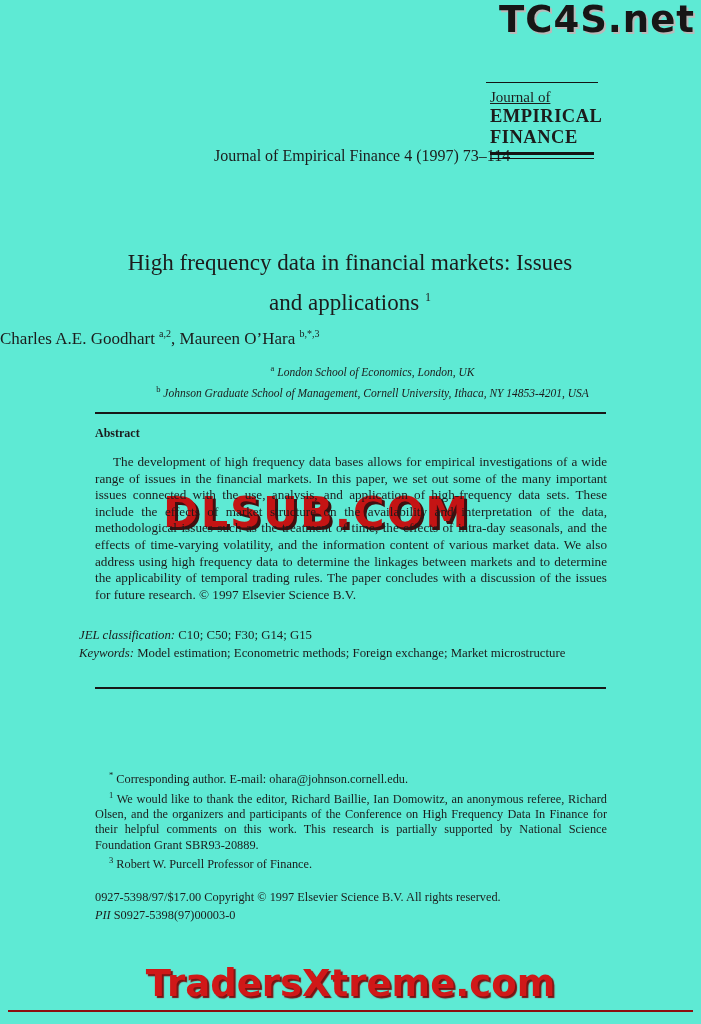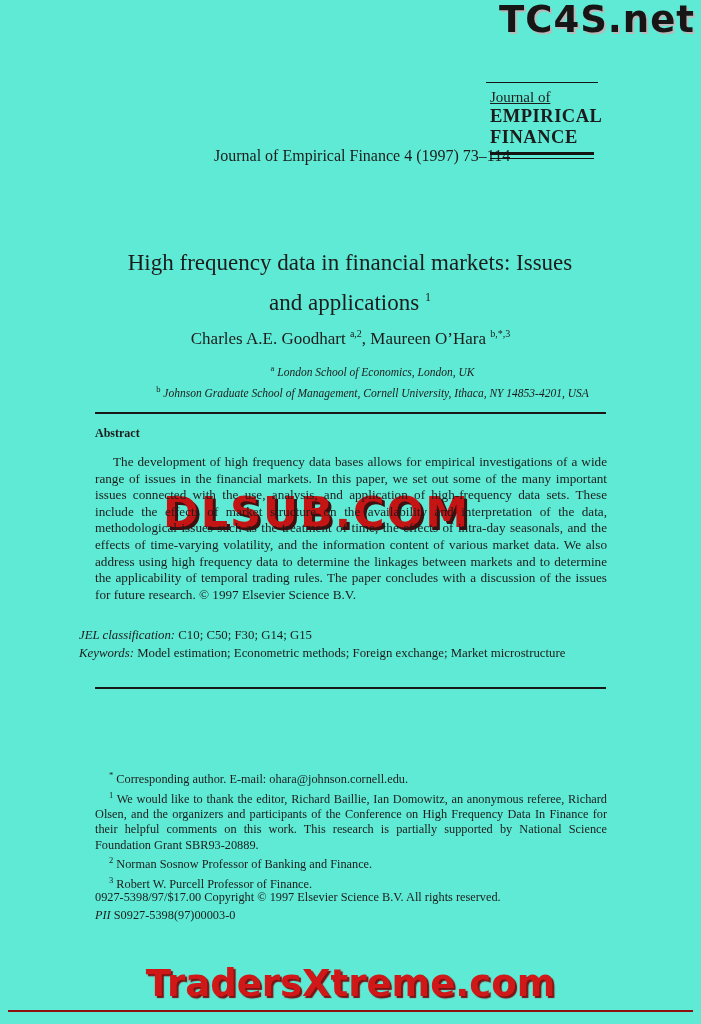--- a/index.html
+++ b/index.html
@@ -37,21 +37,21 @@
   .citation { position:absolute; left:214px; top:147px; font-size:16px; }
   .journal-box { position:absolute; left:486px; top:82px; width:112px; padding:4px 4px 0 4px; border-top:1.5px solid #141414; }
   .jline1 { font-size:15px; margin-top:2px;text-decoration:underline; }
   .jline2, .jline3 { font-size:18.5px; font-weight:bold; letter-spacing:0.5px; line-height:21px; }
   .jrule-thick { height:2.5px; background:#141414; margin-top:4px; }
   .jrule-thin { height:1px; background:#141414; margin-top:3px; }
 
   
   .title { position:absolute; top:246px; left:50px; width:600px; text-align:center; font-size:23px; font-weight:normal; line-height:34px; }
   .title sup { font-size:12px; }
-  .authors { position:absolute; top:328px; left:0; width:100%; text-align:center; font-size:17px; }
+  .authors { position:absolute; top:328px; left:0; width:100%; font-size:17px; }
   .authors sup { font-size:10px; }
   .affils { position:absolute; top:360px; left:0; width:100%; text-align:center; font-size:11.5px; font-style:italic; line-height:17px;padding-left:44px; }
   .affils sup { font-style:normal; font-size:8.5px; }
 
   .rule { position:absolute; left:95px; width:511px; height:2px; background:#181818; }
   .rule-1 { top:412px; }
   .rule-2 { top:687px; }
 
   .abstract-heading { position:absolute; left:95px; top:426px; font-size:12px; font-weight:bold; }
   .abstract-body {
@@ -115,21 +115,20 @@
   <div class="meta-block">
     <div><span class="it">JEL classification:</span> <span>C10; C50; F30; G14; G15</span></div>
     <div><span class="it">Keywords:</span> <span>Model estimation; Econometric methods; Foreign exchange; Market microstructure</span></div>
   </div>
 
   <div class="rule rule-2"></div>
 
   <div class="footnotes">
     <p class="footnote"><sup>*</sup> <span>Corresponding author. E-mail: ohara@johnson.cornell.edu.</span></p>
     <p class="footnote"><sup>1</sup> <span>We would like to thank the editor, Richard Baillie, Ian Domowitz, an anonymous referee, Richard Olsen, and the organizers and participants of the Conference on High Frequency Data In Finance for their helpful comments on this work. This research is partially supported by National Science Foundation Grant SBR93-20889.</span></p>
-    <p class="footnote"><sup>2</sup> <span>Norman Sosnow Professor of Banking and Finance.</span></p>
     <p class="footnote"><sup>3</sup> <span>Robert W. Purcell Professor of Finance.</span></p>
   </div>
 
   <div class="imprint">
     <div>0927-5398/97/$17.00 Copyright © 1997 Elsevier Science B.V. All rights reserved.</div>
     <div><span class="it">PII</span> <span>S0927-5398(97)00003-0</span></div>
   </div>
 
 </div>
 

